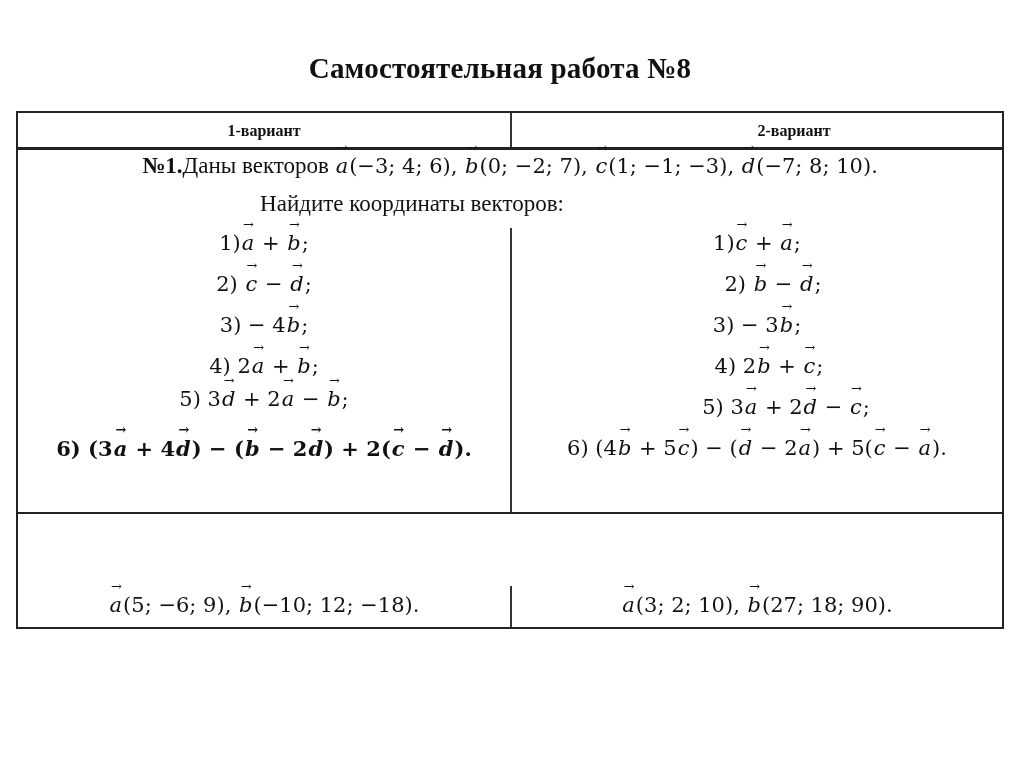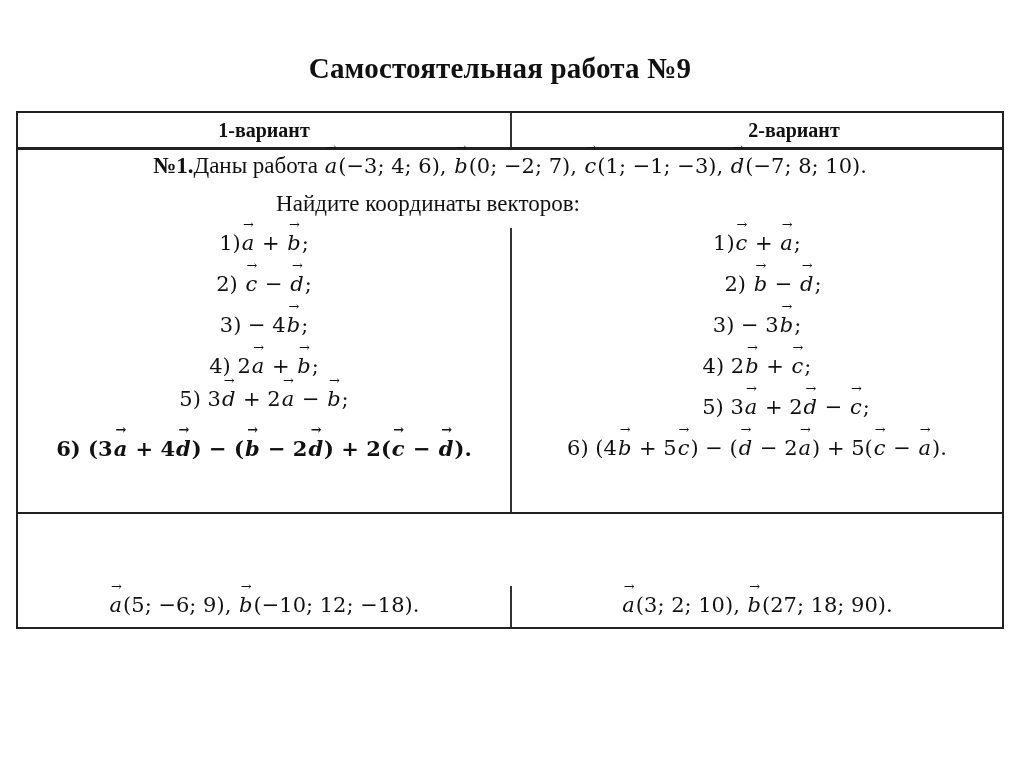--- a/index.html
+++ b/index.html
@@ -5,61 +5,61 @@
   html, body { margin:0; padding:0; }
   body { width:1024px; height:767px; background:#ffffff; position:relative; overflow:hidden;
          font-family:"Liberation Serif","DejaVu Serif",serif; color:#111; }
   .title { position:absolute; left:0; width:1000px; top:52px; text-align:center;
            font-weight:bold; font-size:29px; letter-spacing:0.2px; }
   .tbl { position:absolute; left:16px; top:111px; width:984px; height:514px;
          border:2px solid #222; box-sizing:content-box; }
   .hline { position:absolute; left:0; right:0; background:#222; }
   .vline { position:absolute; width:2px; background:#333; }
   .hdr { position:absolute; top:0; height:35px; line-height:35px; text-align:center;
-         font-weight:bold; font-size:20px; }
+         font-weight:bold; font-size:16px; }
   .line { position:absolute; text-align:center; font-size:23px; white-space:nowrap; }
   .math { font-family:"DejaVu Serif","Liberation Serif",serif; font-size:21px; }
   .v { font-style:italic; position:relative; display:inline-block; padding:0 1px; }
   .v::before { content:"\2192"; position:absolute; left:50%; transform:translateX(-45%);
                top:-13px; font-size:13px; font-style:normal; line-height:1; }
   .b { font-weight:bold; }
 </style>
 </head>
 <body>
 
-<div class="title">Самостоятельная работа №9</div>
+<div class="title">Самостоятельная работа №8</div>
 
 <div class="tbl">
 
   <div class="hdr" style="left:0;width:492px;">1-вариант</div>
   <div class="hdr" style="left:520px;width:512px;">2-вариант</div>
   <div class="vline" style="left:492px;top:0;height:35px;"></div>
   <div class="hline" style="top:34px;height:3px;"></div>
 
   <div class="line" style="left:0;width:984px;top:40px;">
-    <span class="b">№1.</span><span>Даны работа</span>
+    <span class="b">№1.</span><span>Даны векторов</span>
     <span class="math"><span class="v">a</span>(−3; 4; 6), <span class="v">b</span>(0; −2; 7), <span class="v">c</span>(1; −1; −3), <span class="v">d</span>(−7; 8; 10).</span>
   </div>
-  <div class="line" style="left:16px;width:788px;top:78px;">Найдите координаты векторов:</div>
+  <div class="line" style="left:0;width:788px;top:78px;">Найдите координаты векторов:</div>
 
   <div class="vline" style="left:492px;top:115px;height:286px;"></div>
 
   <div id="t1v1">
       <div class="line math" style="left: 0px; width: 492px; top: 118px;">1)<span class="v">a</span> + <span class="v">b</span>;</div>
       <div class="line math" style="left: 0px; width: 492px; top: 159px;">2) <span class="v">c</span> − <span class="v">d</span>;</div>
       <div class="line math" style="left: 0px; width: 492px; top: 200px;">3) − 4<span class="v">b</span>;</div>
       <div class="line math" style="left: 0px; width: 492px; top: 241px;">4) 2<span class="v">a</span> + <span class="v">b</span>;</div>
       <div class="line math" style="left: 0px; width: 492px; top: 274px;">5) 3<span class="v">d</span> + 2<span class="v">a</span> − <span class="v">b</span>;</div>
       <div class="line math" style="left: 0px; width: 492px; top: 323px; font-weight: bold;">6) (3<span class="v">a</span> + 4<span class="v">d</span>) − (<span class="v">b</span> − 2<span class="v">d</span>) + 2(<span class="v">c</span> − <span class="v">d</span>).</div>
     </div>
   <div id="t1v2">
       <div class="line math" style="left: 494px; width: 490px; top: 118px;">1)<span class="v">c</span> + <span class="v">a</span>;</div>
       <div class="line math" style="left: 466px; width: 490px; top: 159px; padding-left: 44px;">2) <span class="v">b</span> − <span class="v">d</span>;</div>
       <div class="line math" style="left: 494px; width: 490px; top: 200px;">3) − 3<span class="v">b</span>;</div>
-      <div class="line math" style="left: 494px; width: 490px; top: 241px;">4) 2<span class="v">b</span> + <span class="v">c</span>;</div>
+      <div class="line math" style="left: 494px; width: 490px; top: 241px; padding-left: 12px;">4) 2<span class="v">b</span> + <span class="v">c</span>;</div>
       <div class="line math" style="left: 494px; width: 490px; top: 282px; padding-left: 29px;">5) 3<span class="v">a</span> + 2<span class="v">d</span> − <span class="v">c</span>;</div>
       <div class="line math" style="left: 494px; width: 490px; top: 323px;">6) (4<span class="v">b</span> + 5<span class="v">c</span>) − (<span class="v">d</span> − 2<span class="v">a</span>) + 5(<span class="v">c</span> − <span class="v">a</span>).</div>
     </div>
 
   <div class="hline" style="top:399px;height:2px;"></div>
 
   <div class="vline" style="left:492px;top:473px;height:41px;"></div>
   <div class="line math" style="left:0;width:492px;top:480px;"><span class="v">a</span>(5; −6; 9), <span class="v">b</span>(−10; 12; −18).</div>
   <div class="line math" style="left:494px;width:490px;top:480px;"><span class="v">a</span>(3; 2; 10), <span class="v">b</span>(27; 18; 90).</div>
 </div>

